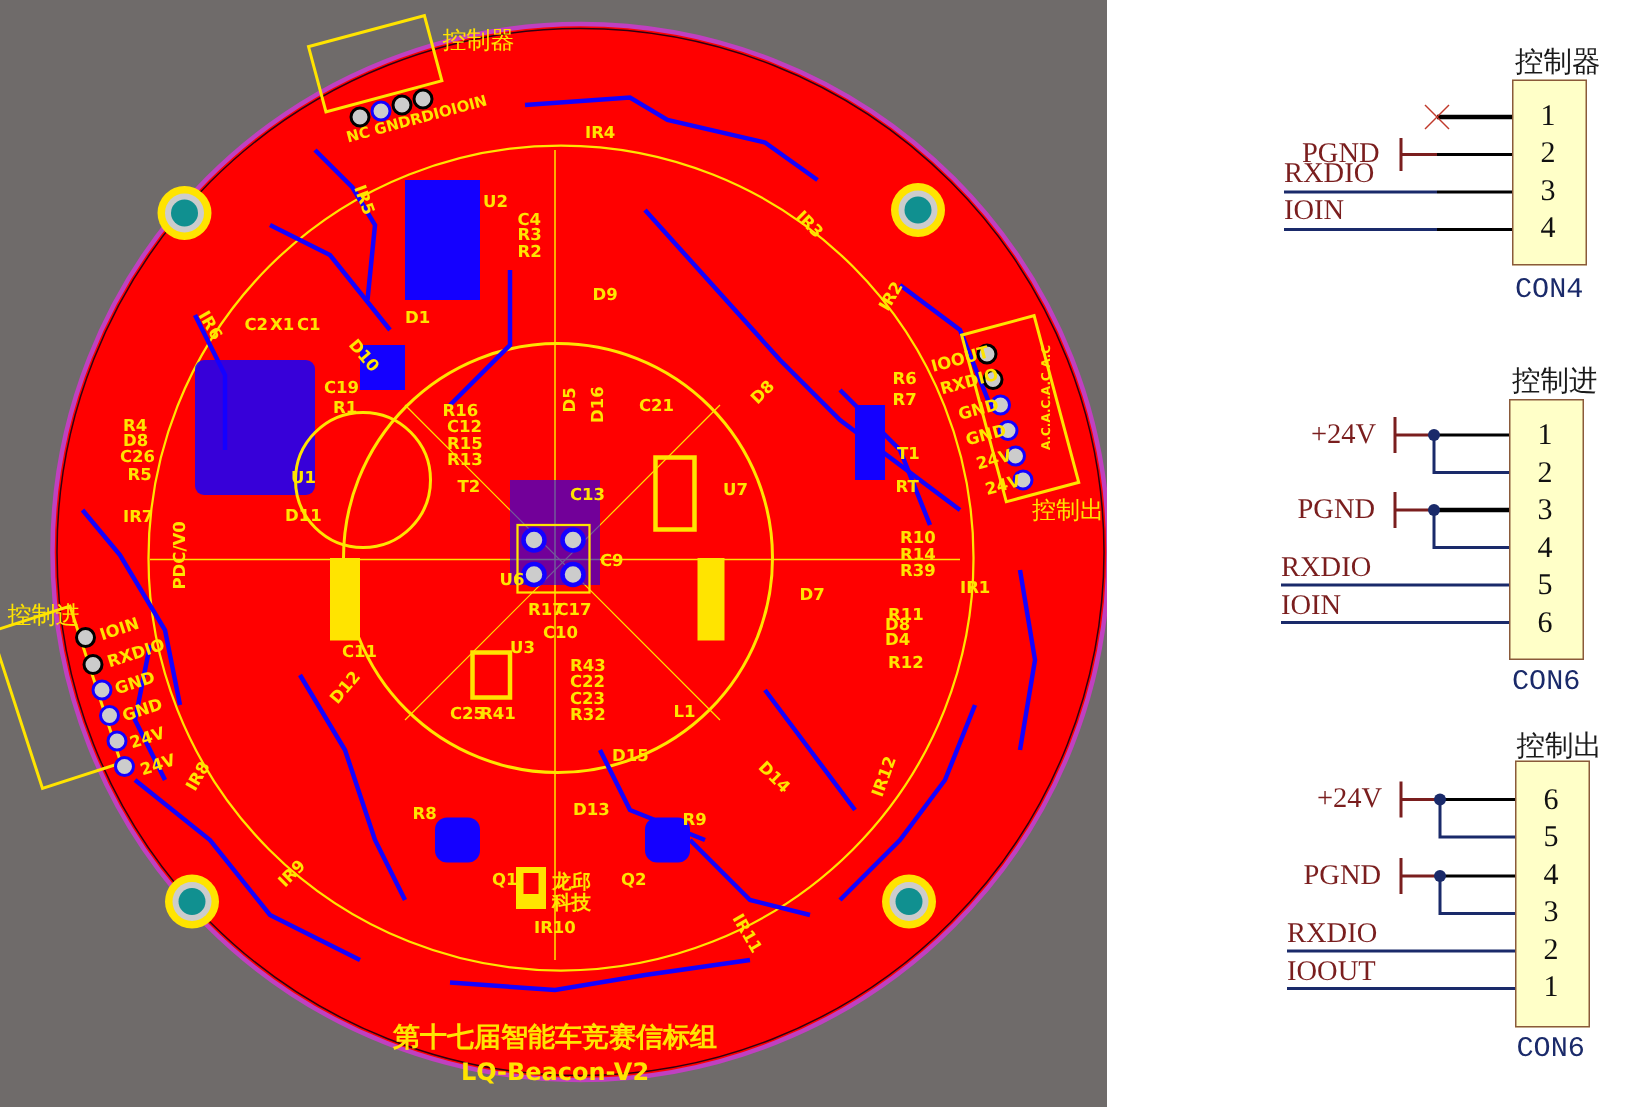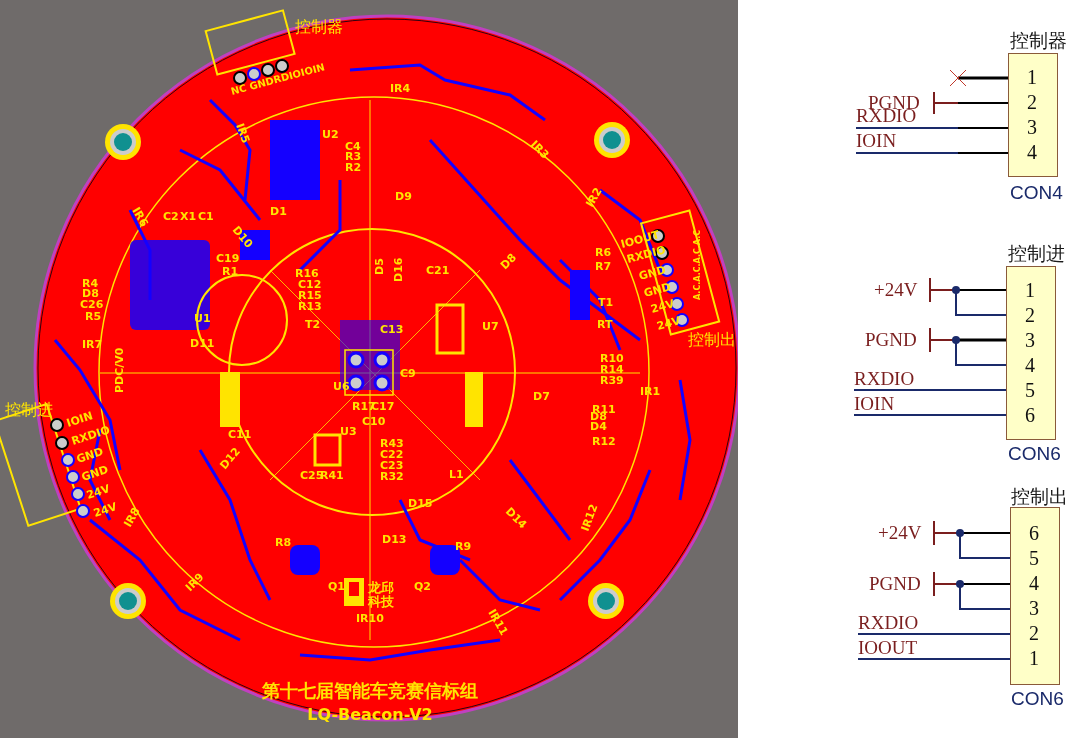--- a/index.html
+++ b/index.html
@@ -5,21 +5,21 @@
   html,body{margin:0;padding:0;}
   body{width:1090px;height:738px;position:relative;overflow:hidden;background:#ffffff;font-family:"DejaVu Serif",serif;}
   #pcb-panel{position:absolute;left:0;top:0;width:738px;height:738px;background:#6f6b6a;overflow:hidden;}
   #pcb-svg{position:absolute;left:0;top:0;}
   .silk{fill:#ffe400;font-family:"DejaVu Sans",sans-serif;font-weight:bold;}
   #schem-panel{position:absolute;left:738px;top:0;width:352px;height:738px;background:#ffffff;}
   .schem-block{position:absolute;left:0;width:352px;}
   .conn-title{position:absolute;font-family:"DejaVu Sans",sans-serif;font-size:19px;color:#1a1a1a;}
   .conn-body{position:absolute;background:#ffffc8;border:1.5px solid #8a5a3a;}
   .pin-num{position:absolute;font-family:"Liberation Serif",serif;font-size:20px;color:#111;width:20px;text-align:center;}
-  .conn-name{position:absolute;font-family:Liberation Sans, sans-serif;font-size:19px;color:#1a2a6a;}
+  .conn-name{position:absolute;font-family:Liberation Mono, monospace;font-size:19px;color:#1a2a6a;}
   .net-label{position:absolute;font-family:"Liberation Serif",serif;font-size:19px;color:#7a1e1e;line-height:19px;}
   .schem-svg{position:absolute;left:0;top:0;}
 </style>
 </head>
 <body>
 
 <div id="pcb-panel">
   <svg id="pcb-svg" width="738" height="738" viewBox="0 0 738 738">
 
     <circle cx="387" cy="368" r="352" fill="#ff0000" stroke="#c040c0" stroke-width="3"></circle>

